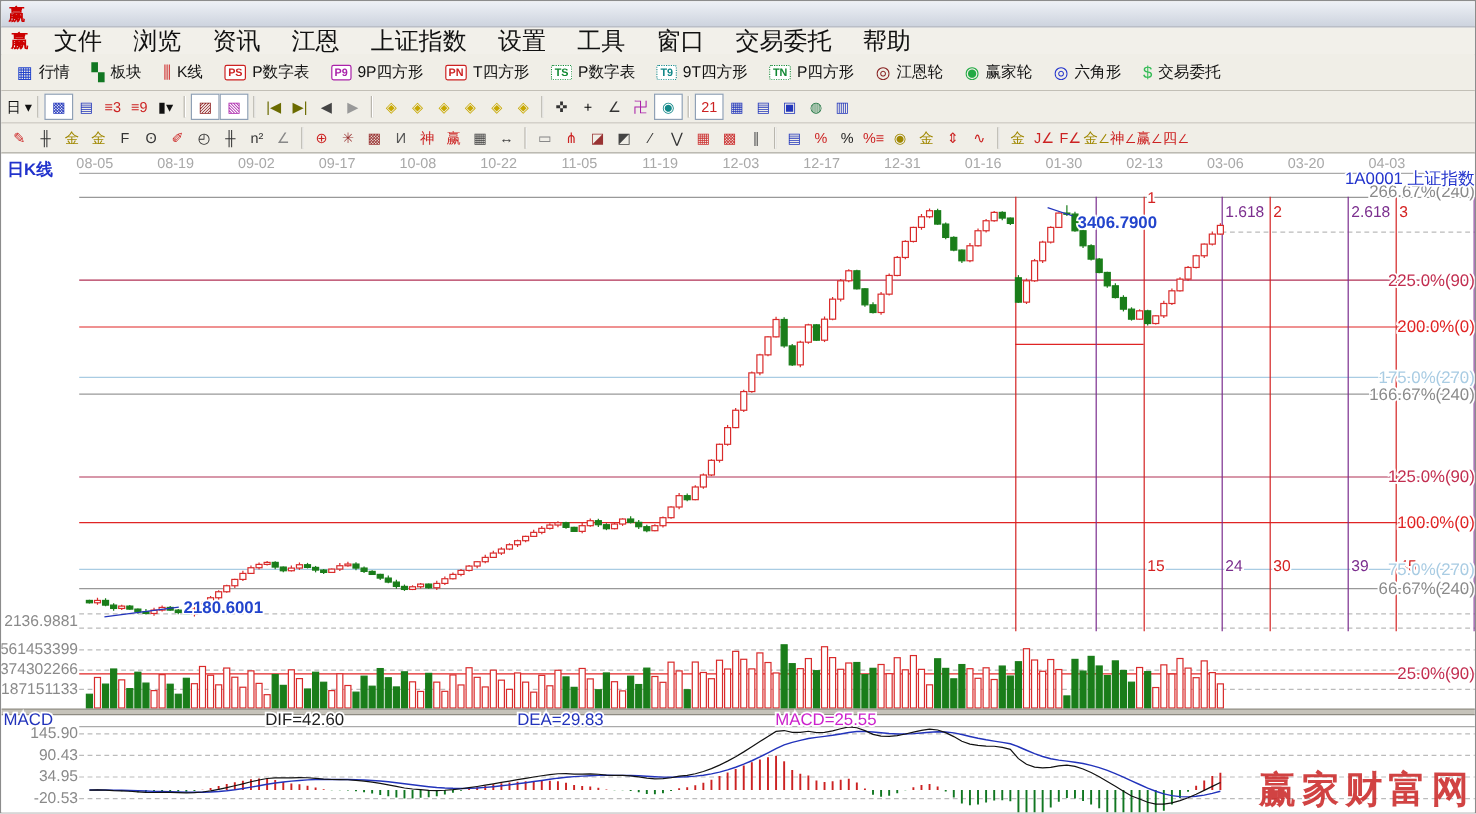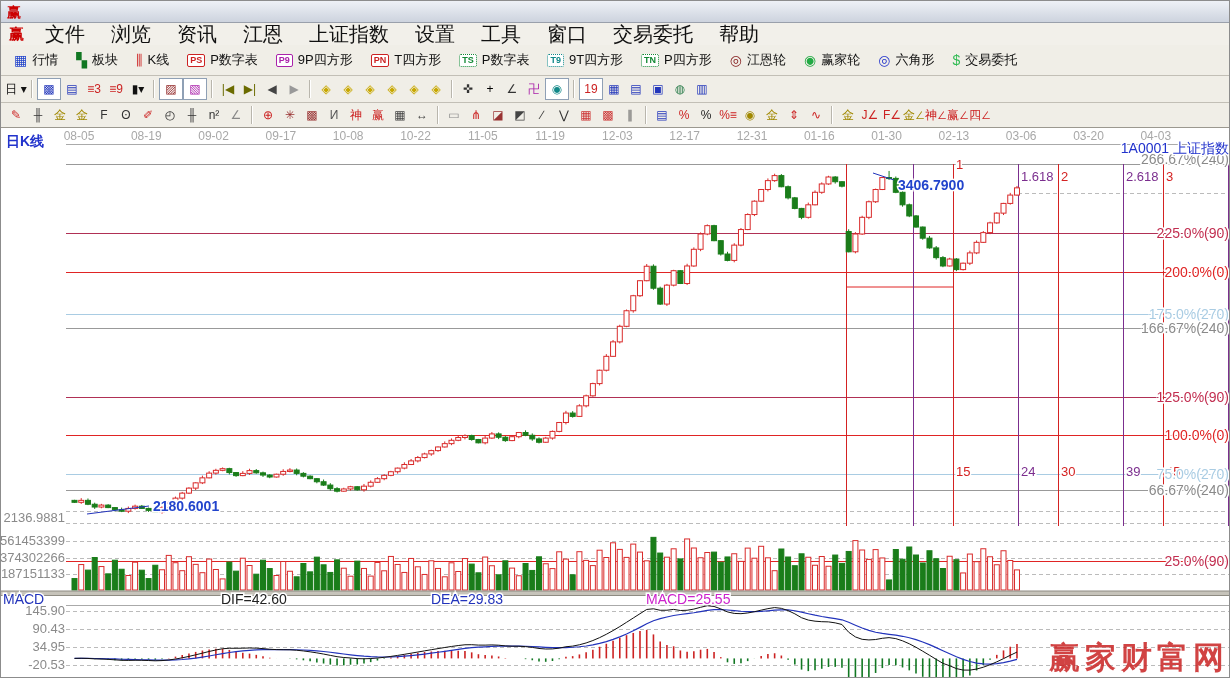--- a/index.html
+++ b/index.html
@@ -131,21 +131,21 @@
       <span class="tool" style="color: rgb(200, 168, 0);">◈</span>
       <span class="tool" style="color: rgb(200, 168, 0);">◈</span>
       <span class="tool" style="color: rgb(200, 168, 0);">◈</span>
       <span class="tsep"></span>
       <span class="tool" style="color: rgb(51, 51, 51);">✜</span>
       <span class="tool" style="color: rgb(0, 0, 0);">+</span>
       <span class="tool" style="color: rgb(51, 51, 51);">∠</span>
       <span class="tool" style="color: rgb(170, 34, 170);">卍</span>
       <span class="tool framed" style="color: rgb(17, 136, 136);">◉</span>
       <span class="tsep"></span>
-      <span class="tool framed" style="color: rgb(204, 34, 34);">19</span>
+      <span class="tool framed" style="color: rgb(204, 34, 34);">21</span>
       <span class="tool" style="color: rgb(34, 54, 187);">▦</span>
       <span class="tool" style="color: rgb(34, 54, 187);">▤</span>
       <span class="tool" style="color: rgb(34, 54, 187);">▣</span>
       <span class="tool" style="color: rgb(34, 119, 68);">◍</span>
       <span class="tool" style="color: rgb(34, 54, 187);">▥</span>
     </div>
   <div class="toolbar3" id="toolbar-draw">
       <span class="tool" style="color: rgb(204, 34, 34);">✎</span>
       <span class="tool" style="color: rgb(51, 51, 51);">╫</span>
       <span class="tool" style="color: rgb(160, 136, 0);">金</span>

